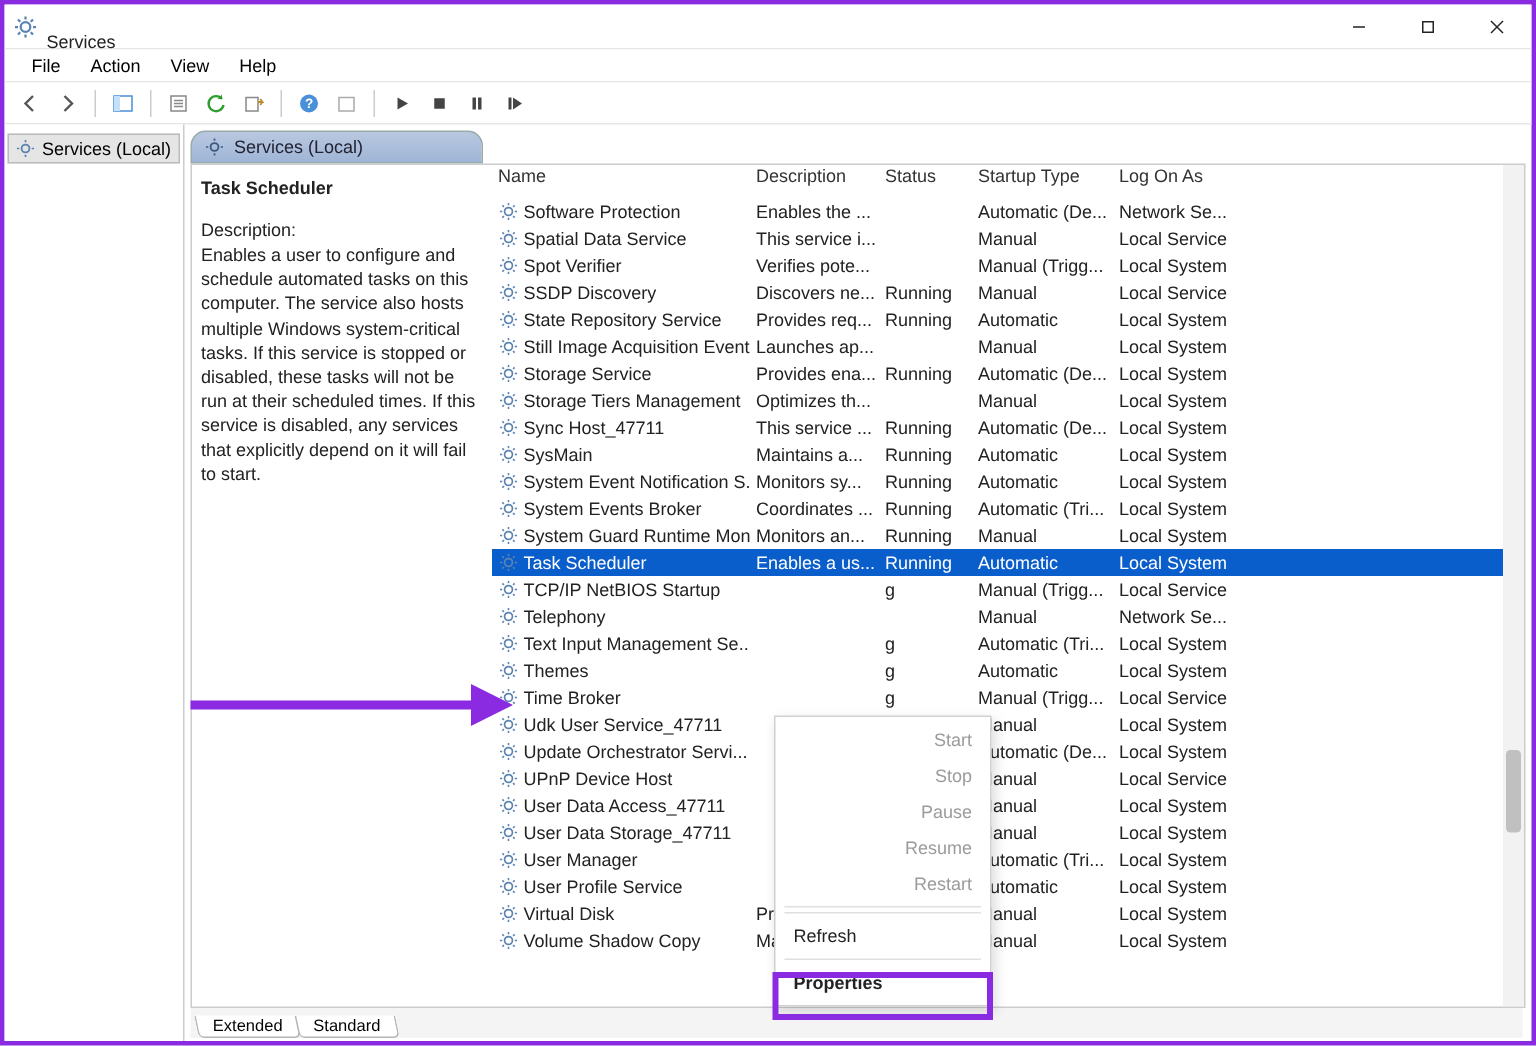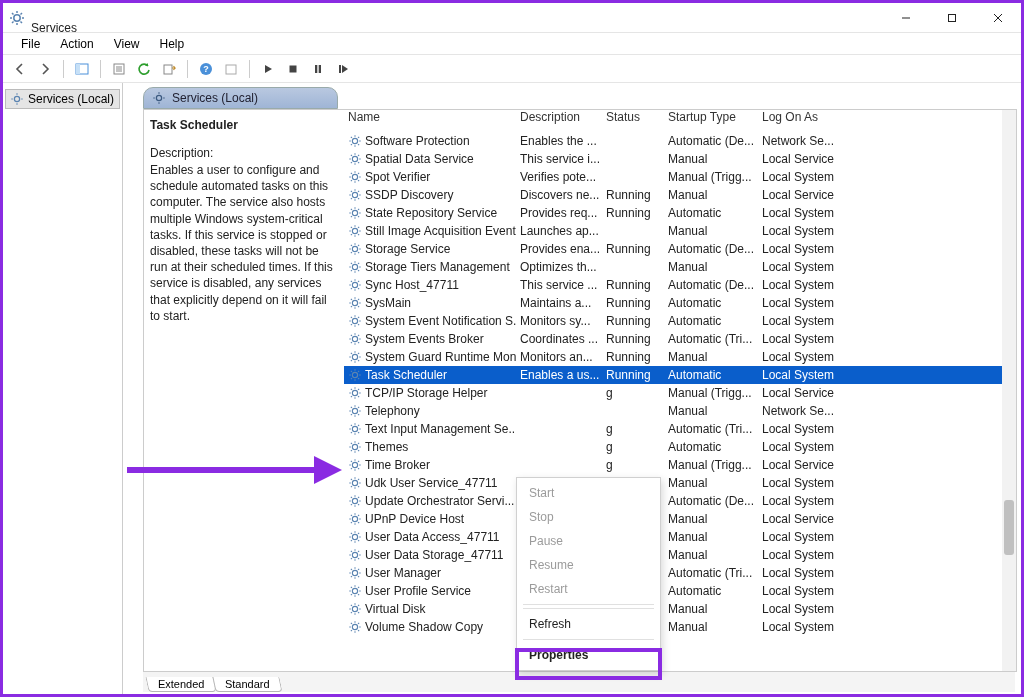--- a/index.html
+++ b/index.html
@@ -69,21 +69,20 @@
     width: 1px; height: 18px;
     background: #ccc;
     margin: 0 4px;
   }
 
   
   .main {
     display: flex;
     height: calc(697px - 6px - 30px - 22px - 28px);
     position: relative;
-    gap: 16px;
   }
 
   
   .tree {
     width: 120px;
     border-right: 1px solid #ccc;
     background: #fff;
     padding-top: 4px;
   }
   .treeitem {
@@ -242,21 +241,21 @@
     padding: 3px 0;
     z-index: 10;
   }
   .ctxitem {
     display: flex;
     align-items:center;
     justify-content:space-between;
     padding: 5px 12px;
     color:#222;
   }
-  .ctxitem.disabled { color:#9b9b9b; }
+  .ctxitem.disabled { color:#9b9b9b;justify-content:flex-end; }
   .ctxitem.bold { font-weight:700; }
   .ctxsep {
     height:1px; background:#e0e0e0;
     margin:3px 6px;
   }
   .ctxarrow {
     display:inline-block;
     width:0; height:0;
     border-top:4px solid transparent;
     border-bottom:4px solid transparent;
@@ -822,21 +821,21 @@
                       <line x1="8" y1="12.8" x2="8" y2="14.5"></line>
                       <line x1="1.5" y1="8" x2="3.2" y2="8"></line>
                       <line x1="12.8" y1="8" x2="14.5" y2="8"></line>
                       <line x1="3.3" y1="3.3" x2="4.5" y2="4.5"></line>
                       <line x1="11.5" y1="11.5" x2="12.7" y2="12.7"></line>
                       <line x1="3.3" y1="12.7" x2="4.5" y2="11.5"></line>
                       <line x1="11.5" y1="4.5" x2="12.7" y2="3.3"></line>
                     </g>
                   </svg>
                 </span>
-                <span>TCP/IP Storage Helper</span>
+                <span>TCP/IP NetBIOS Startup</span>
               </div>
               <div class="cell cdesc"></div>
               <div class="cell cstatus">g</div>
               <div class="cell cstart">Manual (Trigg...</div>
               <div class="cell clogon">Local Service</div>
             </div>
             <div class="row">
               <div class="cell cname">
                 <span class="gear-icon">
                   <svg viewBox="0 0 16 16">

